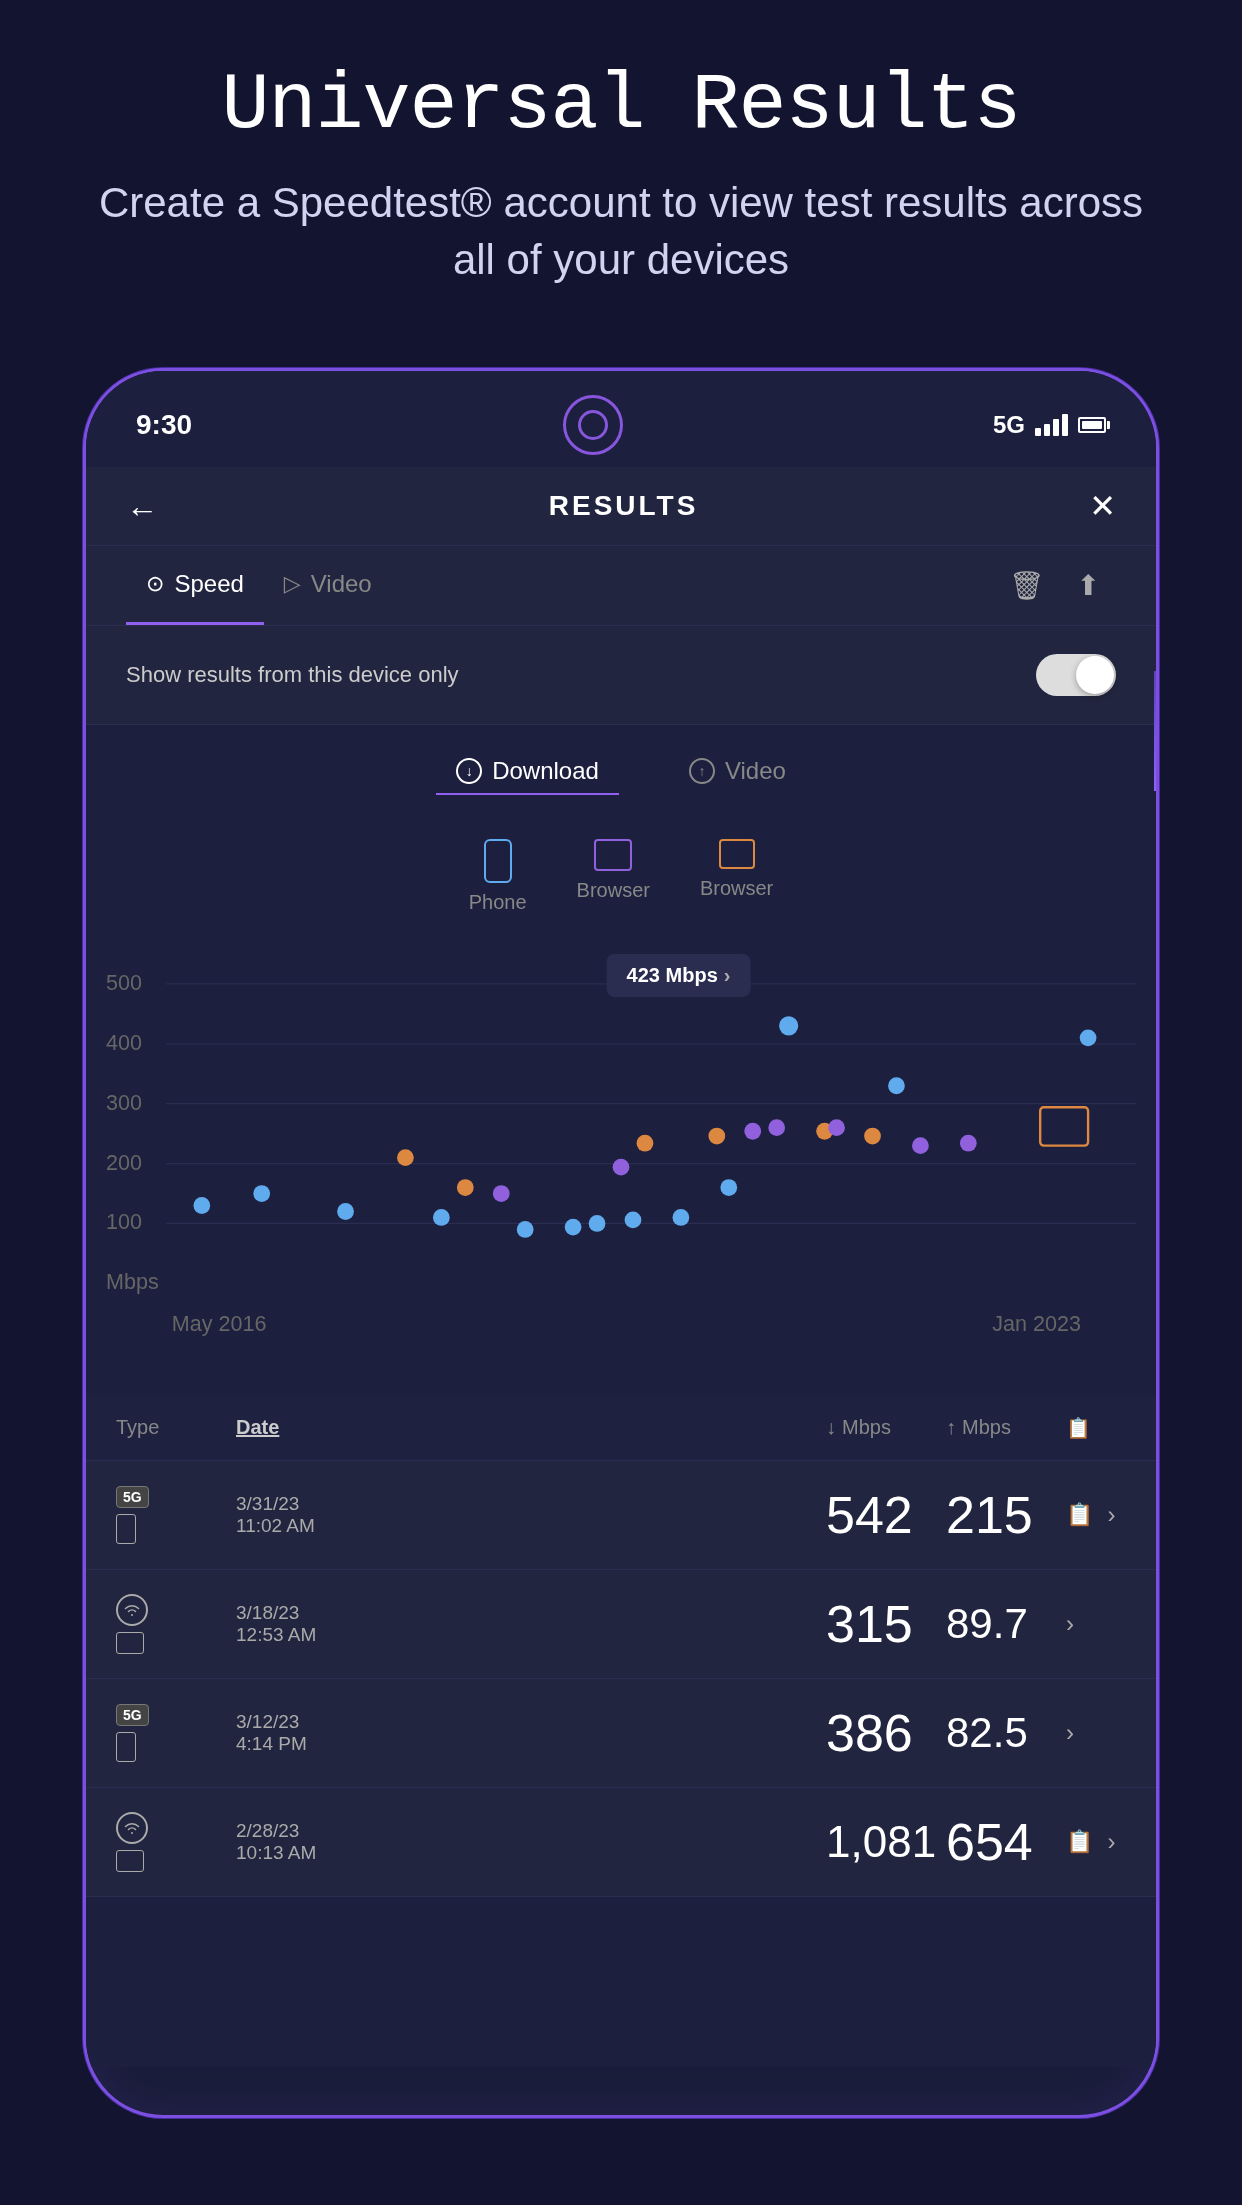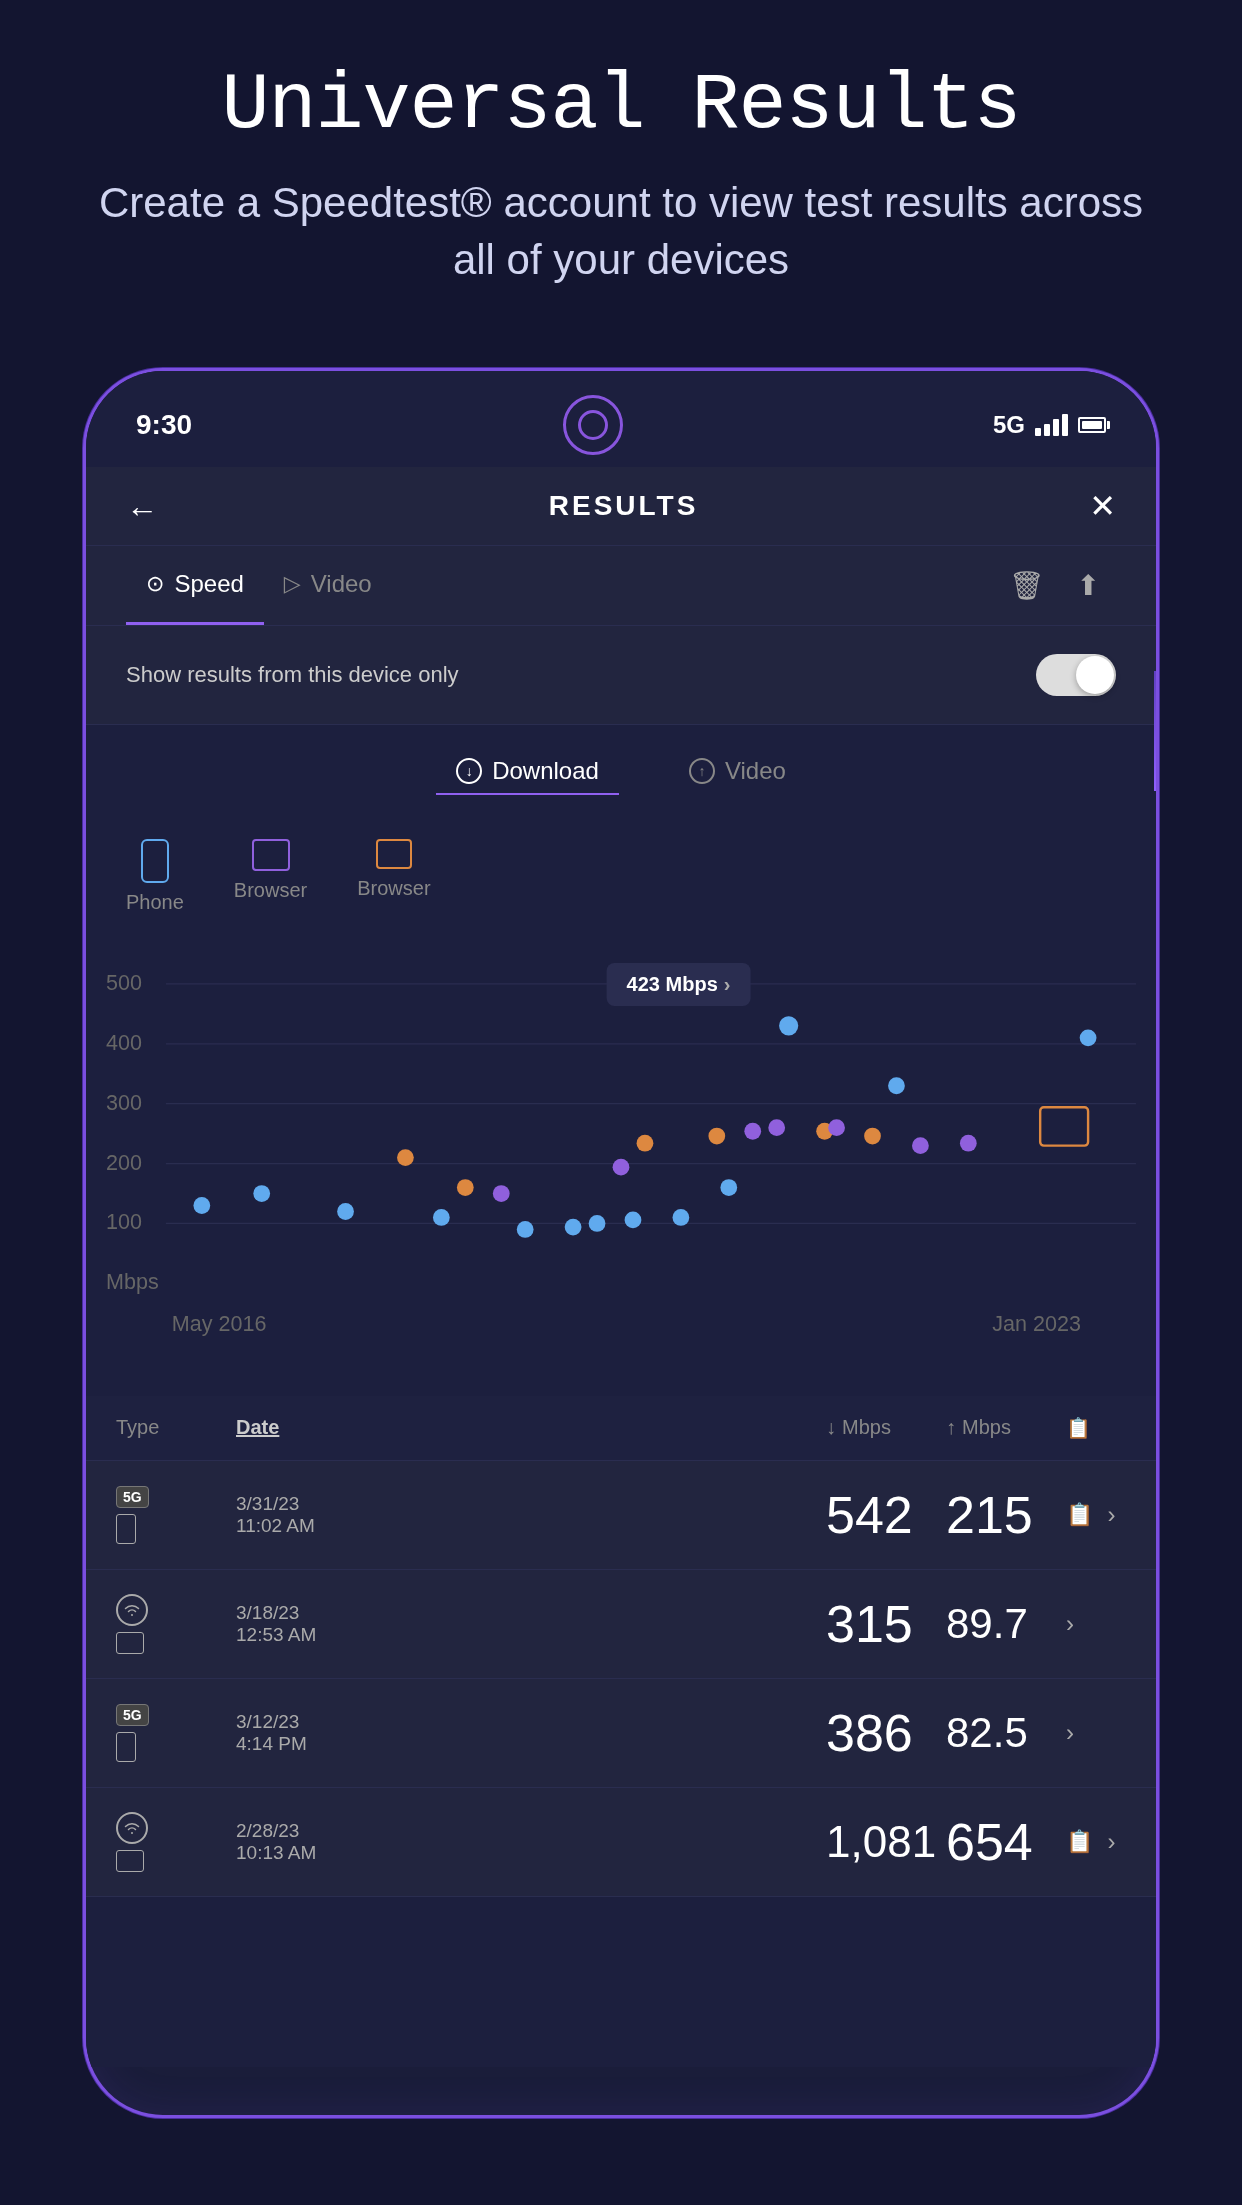--- a/index.html
+++ b/index.html
@@ -262,21 +262,21 @@
       border: 2px solid currentColor;
       display: flex;
       align-items: center;
       justify-content: center;
       font-size: 14px;
     }
 
     
     .device-filter {
       display: flex;
-      justify-content: flex-start;
+      justify-content: center;
       gap: 50px;
       padding: 20px 40px;
       background: #1c1f3e;
     }
     .device-btn {
       display: flex;
       flex-direction: column;
       align-items: center;
       gap: 8px;
       font-size: 20px;
@@ -317,21 +317,20 @@
       color: #fff;
       font-size: 20px;
       font-weight: 600;
       padding: 10px 20px;
       border-radius: 8px;
       display: flex;
       align-items: center;
       gap: 6px;
       white-space: nowrap;
       z-index: 10;
-      margin-top: 9px;
     }
     .chart-tooltip::after {
       content: '›';
       font-size: 20px;
       color: #aaa;
     }
     .chart-svg {
       width: 100%;
       overflow: visible;
     }

